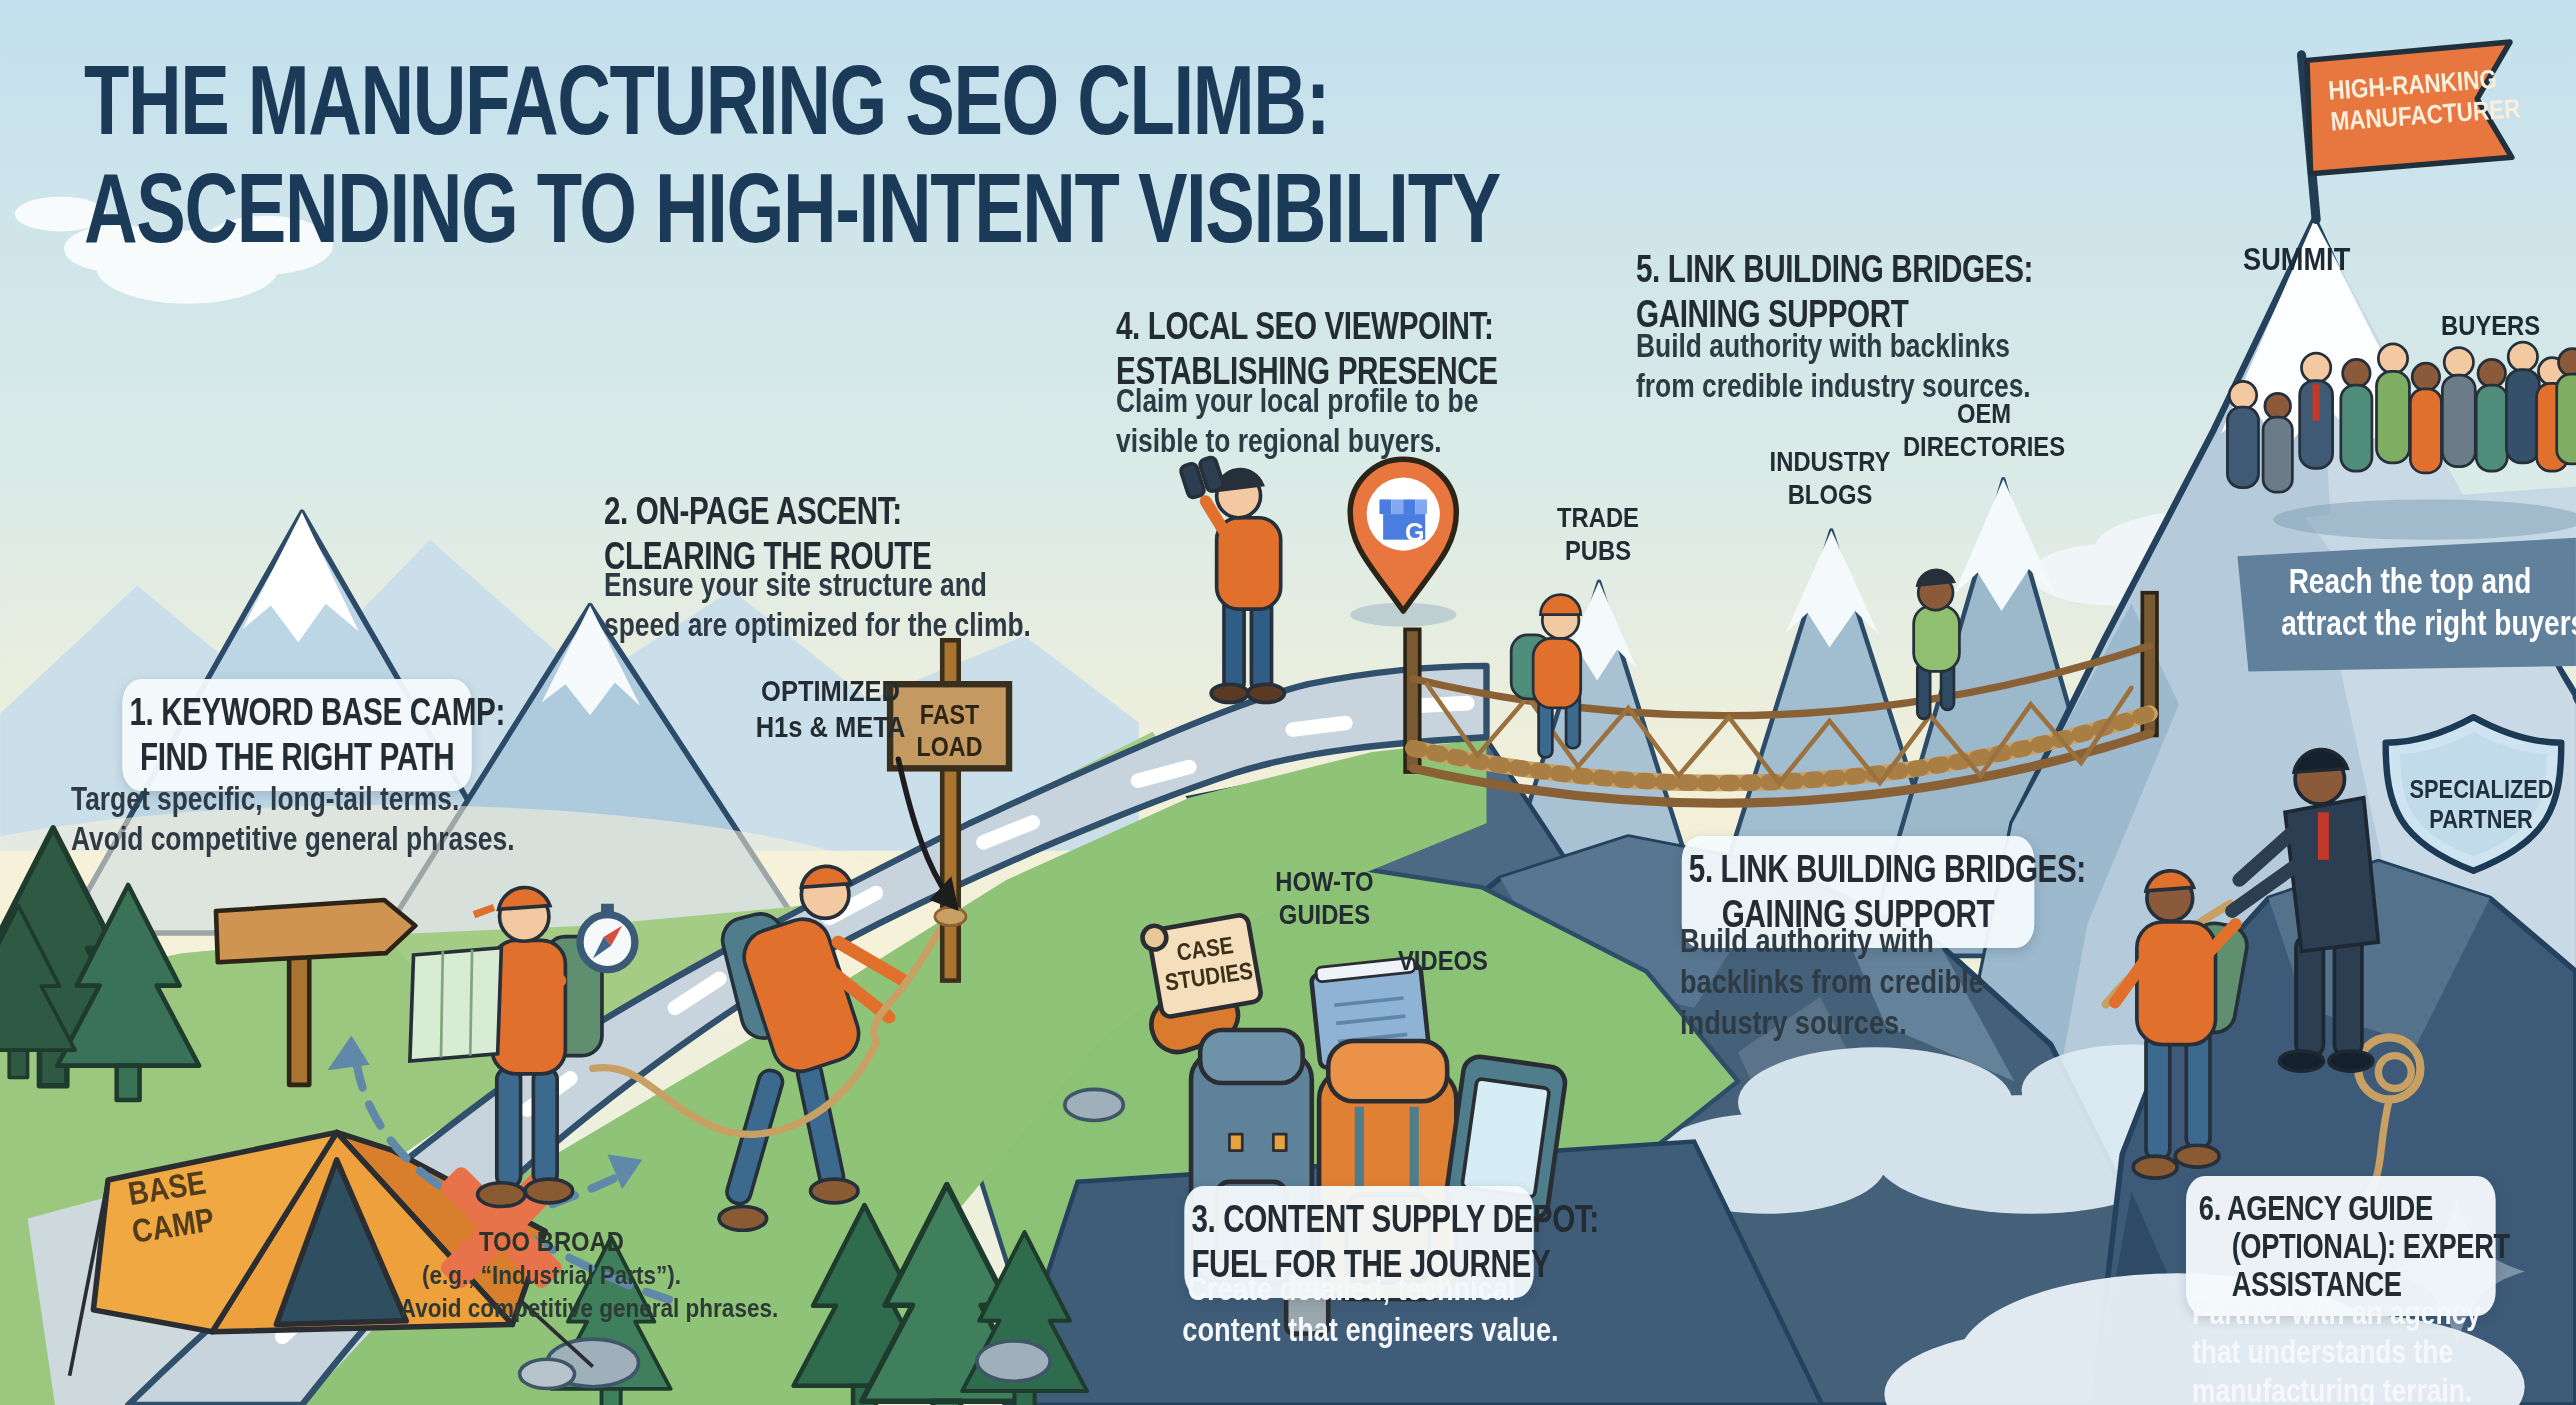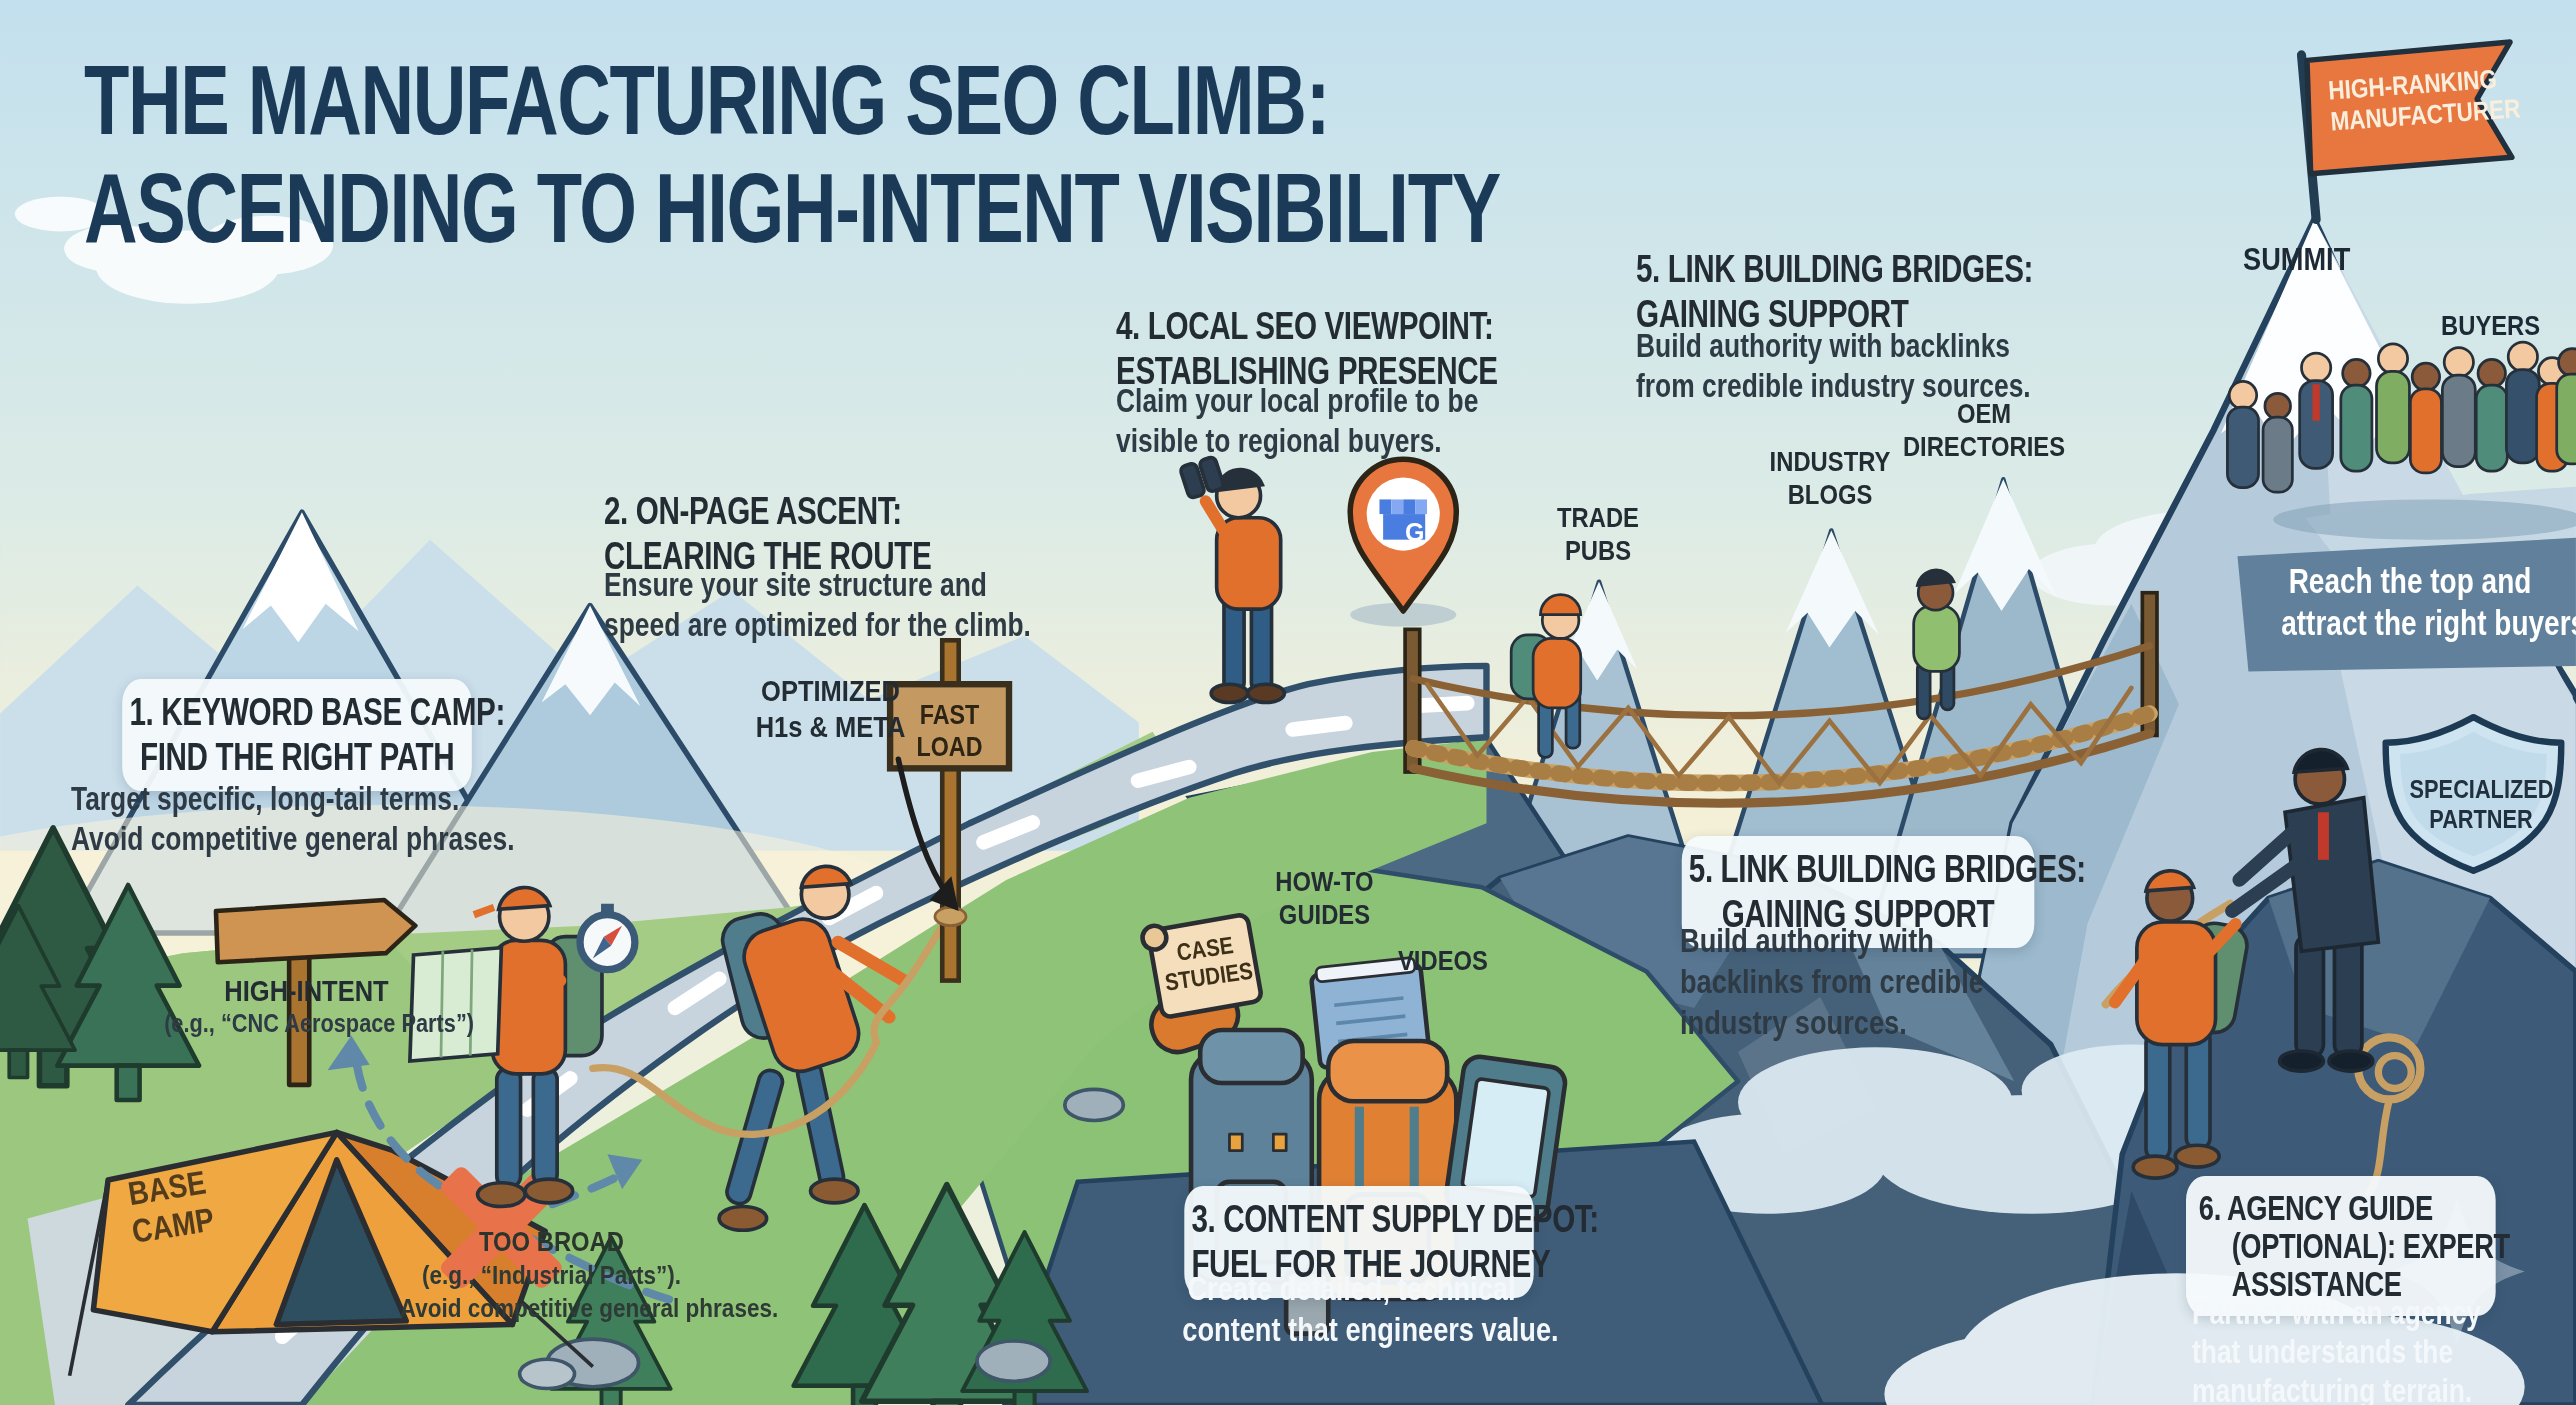--- a/index.html
+++ b/index.html
@@ -533,24 +533,20 @@
   <div>6. AGENCY GUIDE</div>
   <div class="indent">(OPTIONAL): EXPERT</div>
   <div class="indent">ASSISTANCE</div>
 </div>
 <div class="lbl step-body body-light cL sq" style="left:2192px;top:1293px;--sx:0.8;font-size:33px;line-height:39px;">
   <div>Partner with an agency</div>
   <div>that understands the</div>
   <div>manufacturing terrain.</div>
 </div>
 
-<div class="lbl center cC" style="left:139px;top:973px;width:335px;">
-  <div class="sq cC" style="--sx:0.85;font-size:30px;line-height:35px;font-weight:800;color:#232C33;">HIGH-INTENT</div>
-  <div class="sq cC" style="--sx:0.85;font-size:25.6px;line-height:31px;font-weight:700;color:#2E3A44;">(e.g., “CNC Aerospace Parts”)</div>
-</div>
 <div class="lbl center" style="left:106px;top:1169px;width:128px;transform:rotate(-9deg) scaleX(0.85);font-size:33px;line-height:38px;font-weight:800;color:#533C1C;">
   <div>BASE</div>
   <div>CAMP</div>
 </div>
 <div class="lbl center cC" style="left:373px;top:1224px;width:357px;">
   <div class="sq cC" style="--sx:0.85;font-size:28px;line-height:35px;font-weight:800;color:#2A352C;">TOO BROAD</div>
   <div class="sq cC" style="--sx:0.85;font-size:26.5px;line-height:33px;font-weight:700;color:#2E3A35;">(e.g., “Industrial Parts”).</div>
   <div class="sq cC" style="--sx:0.85;font-size:26.5px;line-height:33px;font-weight:700;color:#2E3A35;">Avoid competitive general phrases.</div>
 </div>
 

